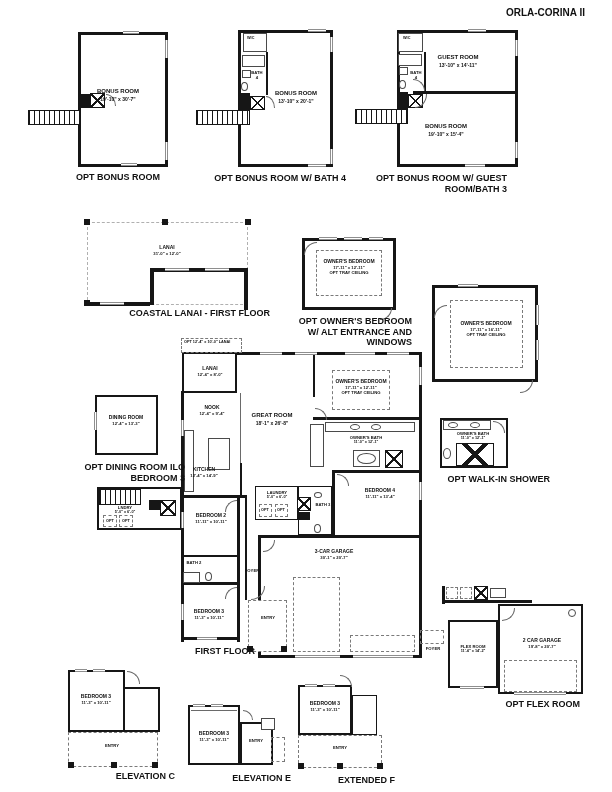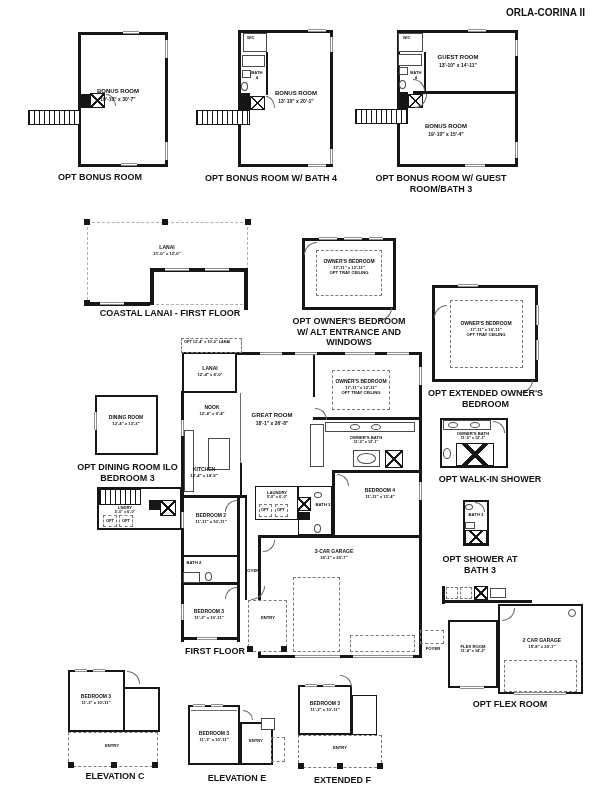--- a/index.html
+++ b/index.html
@@ -27,21 +27,21 @@
   .qa.br{ border:1px solid #666; border-left:none;  border-top:none;    border-radius:0 0 100% 0; }
   .fx { position:absolute; border:1px solid #4a4a4a; background:#fff; z-index:2; }
   .oval { border-radius:50%; }
   .col6 { position:absolute; width:6px; height:6px; background:#161616; z-index:3; }
   .rl { position:absolute; text-align:center; font-weight:bold; line-height:1.3; z-index:4; }
   .rl .nm { display:block; font-size:6px; }
   .rl .dm { display:block; font-size:5px; }
   .rl .nt { display:block; font-size:5px; }
   .rl.sm .nm { font-size:5px; } .rl.sm .dm { font-size:4.2px; } .rl.sm .nt { font-size:4.2px; }
   .rl.xs .nm { font-size:4.2px; } .rl.xs .dm { font-size:3.8px; }
-  .cap { position:absolute; font-weight:bold; font-size:9px; text-align:center; line-height:1.18; z-index:4; }
+  .cap { position:absolute; font-weight:bold; font-size:9px; text-align:right; line-height:1.18; z-index:4; }
   .title { position:absolute; font-weight:bold; font-size:10px; z-index:4; }
   .tiny { position:absolute; font-size:3.8px; font-weight:bold; z-index:4; }
 </style>
 </head>
 <body>
 
 <div class="page">
   <div class="title" style="right:27px;top:7px">ORLA-CORINA II</div>
 
   <div class="plan" style="left:28px;top:30px;width:152px;height:160px">
@@ -161,21 +161,20 @@
     <div class="winv" style="left:118px;top:25px;height:20px"></div>
     <div class="winv" style="left:118px;top:60px;height:20px"></div>
     <div class="qa tl" style="left:16px;top:25px;width:13px;height:13px"></div>
     <div class="qa br" style="left:102px;top:100px;width:13px;height:13px"></div>
     <div class="dash" style="left:32px;top:20px;width:73px;height:68px"></div>
     <div class="rl sm" style="left:38px;top:40px;width:60px">
       <span class="nm">OWNER'S BEDROOM</span>
       <span class="dm">17'-11" x 16'-11"</span>
       <span class="nt">OPT TRAY CEILING</span>
     </div>
-    <div class="cap" style="left:0;top:108px;width:135px">OPT EXTENDED OWNER'S BEDROOM</div>
   </div>
 
   <div class="plan" style="left:175px;top:332px;width:262px;height:335px">
     <div class="dash" style="left:6px;top:6px;width:61px;height:15px"></div>
     <div class="tiny" style="left:9px;top:8px">OPT 12'-4" x 10'-0" LANAI</div>
     <div class="walls w2" style="left:7px;top:20px;width:55px;height:41px"></div>
     <div class="rl sm" style="left:12px;top:33px;width:46px">
       <span class="nm">LANAI</span>
       <span class="dm">12'-4" x 8'-0"</span>
     </div>
@@ -340,31 +339,20 @@
     <div class="qa tr" style="left:63px;top:7px;width:12px;height:12px"></div>
     <div class="rl xs" style="left:24px;top:17px;width:38px">
       <span class="nm">OWNER'S BATH</span>
       <span class="dm">11'-0" x 12'-1"</span>
     </div>
     <div class="fx oval" style="left:13px;top:34px;width:8px;height:11px"></div>
     <div class="xbox" style="left:26px;top:29px;width:38px;height:23px"></div>
     <div class="cap" style="left:0;top:60px;width:120px">OPT WALK-IN SHOWER</div>
   </div>
 
-  <div class="plan" style="left:425px;top:496px;width:110px;height:88px">
-    <div class="walls w2" style="left:38px;top:4px;width:26px;height:46px"></div>
-    <div class="fx oval" style="left:40px;top:8px;width:8px;height:6px"></div>
-    <div class="qa tr" style="left:50px;top:6px;width:10px;height:10px"></div>
-    <div class="rl xs" style="left:42px;top:16px;width:18px">
-      <span class="nm">BATH 3</span>
-    </div>
-    <div class="fx" style="left:40px;top:26px;width:10px;height:7px"></div>
-    <div class="xbox" style="left:40px;top:34px;width:22px;height:14px"></div>
-    <div class="cap" style="left:11px;top:58px;width:88px">OPT SHOWER AT BATH 3</div>
-  </div>
 
   <div class="plan" style="left:418px;top:582px;width:182px;height:132px">
     <div class="seg" style="left:24px;top:4px;width:3px;height:18px"></div>
     <div class="seg" style="left:24px;top:18px;width:90px;height:3px"></div>
     <div class="dash" style="left:28px;top:5px;width:12px;height:12px"></div>
     <div class="dash" style="left:42px;top:5px;width:12px;height:12px"></div>
     <div class="xbox" style="left:56px;top:4px;width:14px;height:14px"></div>
     <div class="fx" style="left:72px;top:6px;width:16px;height:10px"></div>
     <div class="dash" style="left:2px;top:48px;width:24px;height:14px"></div>
     <div class="rl xs" style="left:2px;top:64px;width:26px">

